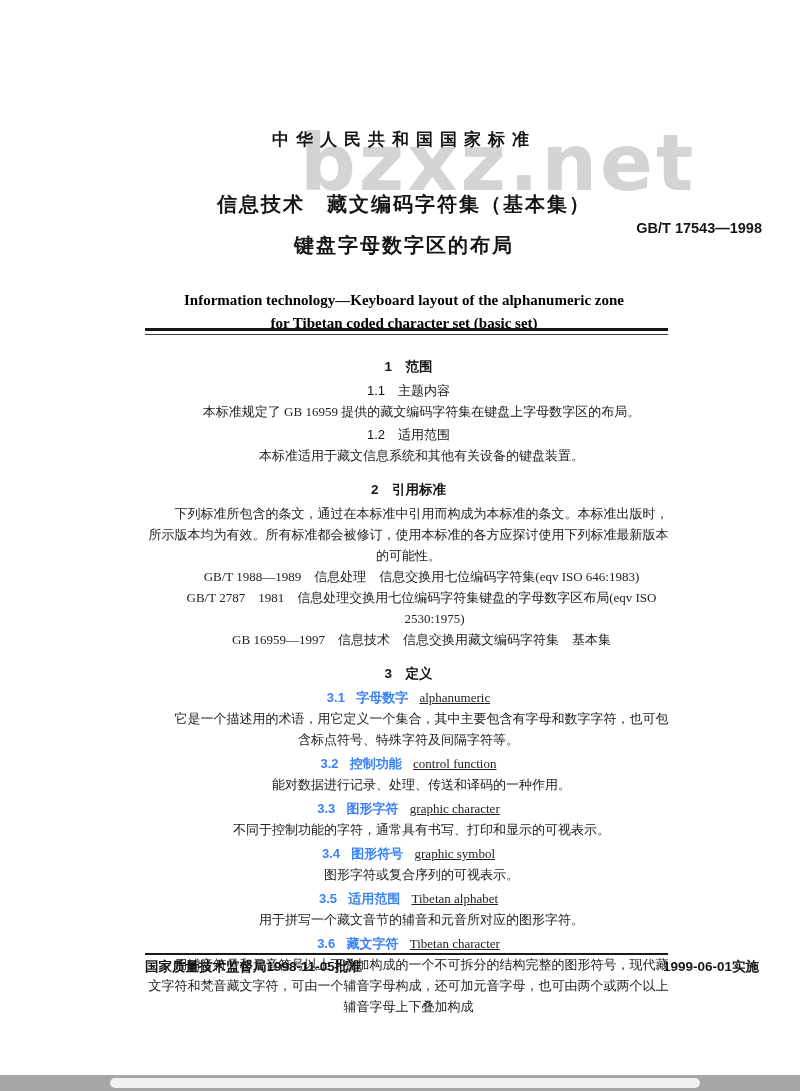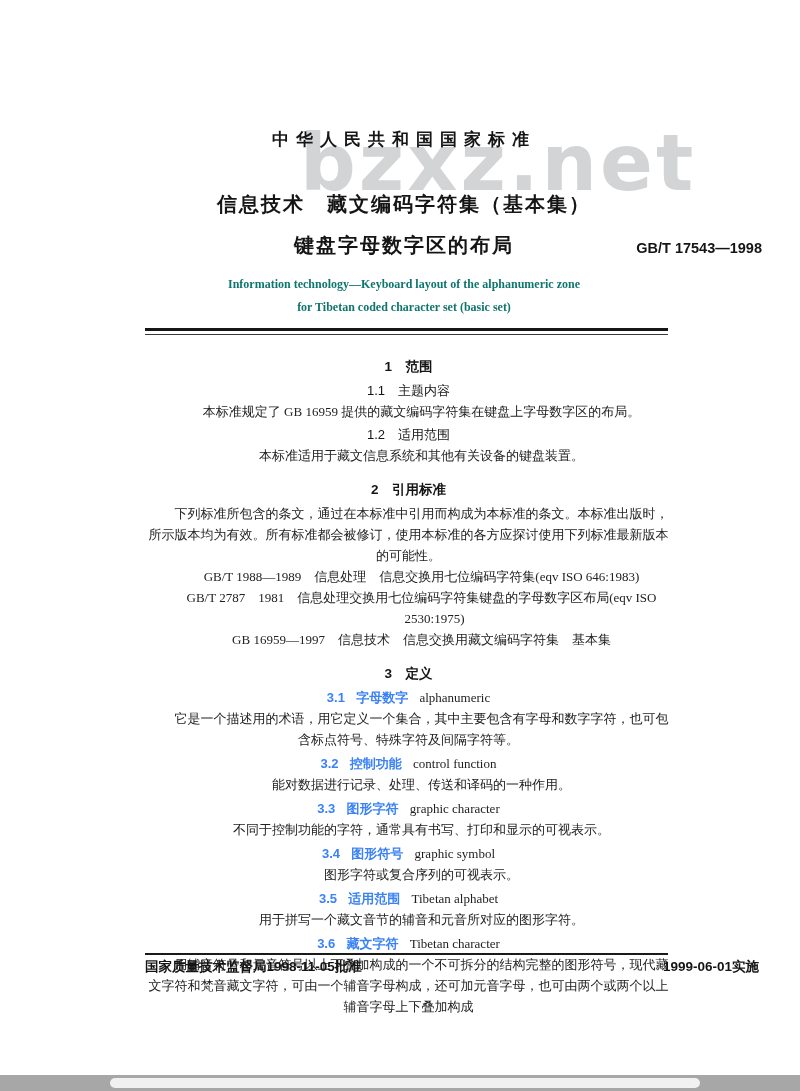--- a/index.html
+++ b/index.html
@@ -53,29 +53,28 @@
     color:#151515;
   }
   .std-code {
     position:absolute;
     top:92px; right:-92px;
     font-family:"Liberation Sans", sans-serif;
     font-weight:bold;
     font-size:14.5px;
     color:#141414;
     white-space:nowrap;
-    margin-top:20px;
   }
   .en-title {
-    margin-top:14px;
+    margin-top:30px;
     font-family:"Liberation Serif", serif;
     font-weight:bold;
-    font-size:12px;
+    font-size:15px;
     line-height:23px;
-    color:#0f766e;
+    color:#000000;
   }
   .rule-thick {
     position:absolute;
     top:328px; left:145px; width:523px; height:3px;
     background:#161616;
     z-index:1;
   }
   .rule-thin {
     position:absolute;
     top:334px; left:145px; width:523px; height:1px;
@@ -122,20 +121,21 @@
     font-weight:bold;
     font-size:13px;
     color:#3b82f6;
   }
   .def-term { margin-left:8px; }
   .def-en {
     margin-left:8px;
     font-family:"Liberation Serif", serif;
     font-size:13px;
     color:#1d1d1d;
+    text-decoration:underline;
   }
   .footer-rule {
     position:absolute;
     top:953px; left:145px; width:523px; height:2px;
     background:#1a1a1a;
     z-index:1;
   }
   .footer {
     position:absolute;
     top:958px; left:145px; width:614px;

